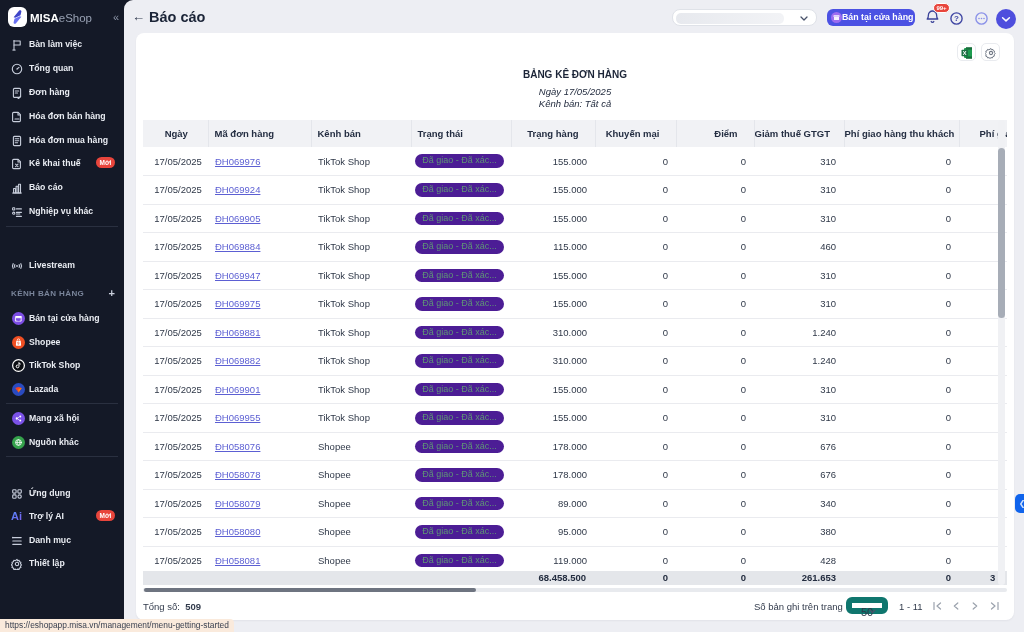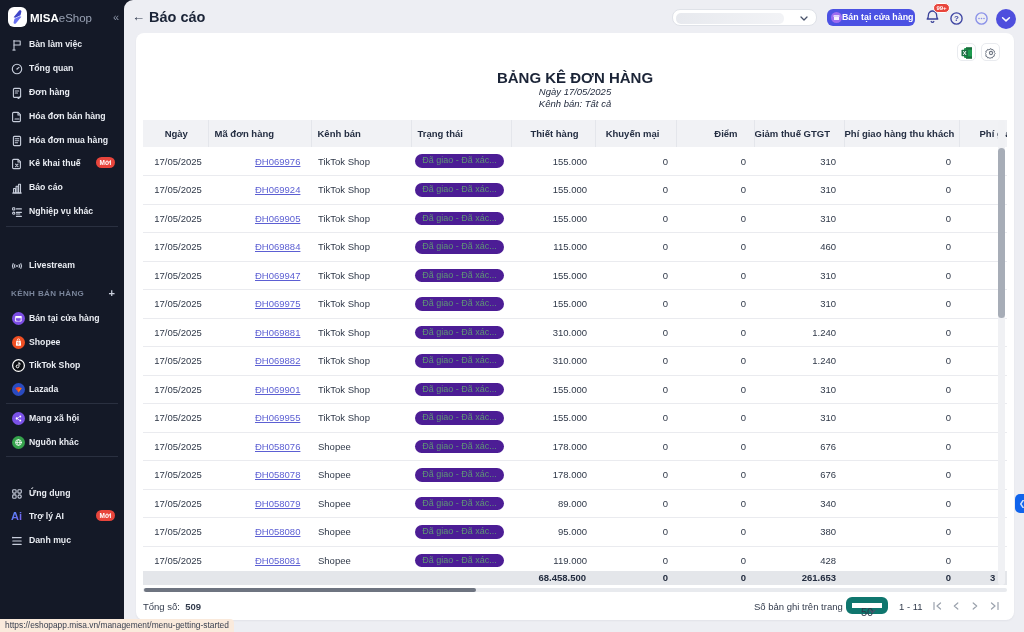--- a/index.html
+++ b/index.html
@@ -27,38 +27,38 @@
 #sel .ph { position:absolute; left:3px; top:3px; width:108px; height:11px; border-radius:5px; background:linear-gradient(90deg,#E7E9EE, #F2F3F6); }
 #btn { position:absolute; left:827px; top:9px; width:88px; height:17px; background:#4B51E3; border-radius:6px; color:#fff; font-size:8.8px; font-weight:600; line-height:17px; text-align:left; padding-left:15px; z-index:6; white-space:nowrap; }
 #btn svg { position:absolute; left:4px; top:3px; }
 .tico { position:absolute; z-index:6; }
 #badge99 { position:absolute; left:933px; top:3px; width:17px; height:10px; background:#E8453C; border:1px solid #fff; border-radius:5px; color:#fff; font-size:6px; font-weight:bold; line-height:8.5px; text-align:center; z-index:7; }
 #avatar { position:absolute; left:996px; top:9px; width:20px; height:20px; border-radius:50%; background:#4E4EDD; z-index:6; }
 
 #card { position:absolute; left:136px; top:33px; width:878px; height:587px; background:#fff; border-radius:8px; box-shadow:0 1px 2px rgba(20,25,40,.05); z-index:4; }
 .cbtn { position:absolute; top:10px; width:19px; height:18px; border:1px solid #E9EBEF; border-radius:5px; background:#fff; }
 .cbtn svg { position:absolute; left:3px; top:2.5px; }
-#h1 { position:absolute; top:36px; left:0; width:100%; text-align:center; font-size:15px; font-weight:bold; color:#1B2437; }
+#h1 { position:absolute; top:36px; left:0; width:100%; text-align:center; font-size:10px; font-weight:bold; color:#1B2437; }
 #h2 { position:absolute; top:53px; left:0; width:100%; text-align:center; font-size:9.5px; font-style:italic; color:#232C3F; }
 #h3 { position:absolute; top:64.5px; left:0; width:100%; text-align:center; font-size:9.5px; font-style:italic; color:#232C3F; }
 #tblwrap { position:absolute; left:7px; top:87px; width:864px; height:465px; overflow:hidden; }
 table { border-collapse:collapse; table-layout:fixed; width:936px; }
 th,td { font-size:9.5px; height:28.5px; padding:0; overflow:hidden; white-space:nowrap; }
 thead th { background:#F1F2F5; color:#242E42; height:27px; border-left:1px solid #E4E6EB; }
 thead th:first-child { border-left:none; }
 tbody tr { border-bottom:1px solid #EAEBEF; }
 td { color:#2F3848; }
 .c { text-align:center; text-indent:5px; }
 thead .c { text-indent:2px; }
 .l { text-align:left; padding-left:7px; }
 th.l { padding-left:6px; }
 .r { text-align:right; padding-right:8px; }
 th.r { padding-right:16px; }
 th.lp { text-align:left; padding-left:20px; }
-a { color:#5C5FD3; text-decoration:underline;margin-left:40px; }
+a { color:#5C5FD3; text-decoration:underline; }
 .pill { display:inline-block; margin-left:-3px; width:89px; height:13.5px; line-height:13.5px; background:#4c1d95; border-radius:7px; color:#5F9576; text-align:center; font-size:9px; }
 #sumrow { position:absolute; left:7px; top:537.5px; width:864px; height:14.5px; background:#E4E6EA; z-index:3; overflow:hidden; }
 .sc { position:absolute; top:0; height:14.5px; line-height:14.5px; font-size:9.5px; font-weight:bold; color:#232C3F; text-align:right; padding-right:8px; }
 #vsb { position:absolute; left:862px; top:87px; width:7px; height:465px; background:#F0F1F4; border-radius:3px; z-index:4; }
 #vsbt { position:absolute; left:0; top:28px; width:7px; height:170px; background:#A7ADB7; border-radius:3.5px; }
 #hsb { position:absolute; left:7px; top:554.5px; width:864px; height:4px; background:#E8EAEE; border-radius:2px; }
 #hsbt { position:absolute; left:1px; top:0; width:332px; height:4px; background:#6E7480; border-radius:2px; }
 #foot { position:absolute; left:0; top:558.5px; width:803px; height:28px; }
 .ft { position:absolute; font-size:9.5px; color:#323B4C; top:9px; }
 #pgsel { position:absolute; left:710px; top:5px; width:42px; height:17px; border:6px solid #0f766e; border-radius:6px; font-size:11px; color:#2F3848; }
@@ -224,20 +224,27 @@
         </svg></span>
       <span class="nt">Trợ lý AI</span>
       <span class="moi">Mới</span>
     </div>
 <div class="ni " style="top:528px">
       <span class="nic"><svg width="12" height="12" viewBox="0 0 12 12">
           <path d="M1.8 2.6h8.4M1.8 6h8.4M1.8 9.4h8.4" stroke="#C8CEDC" stroke-width="1.1" fill="none" stroke-linecap="round" stroke-linejoin="round"></path>
           <path d="M1.8 2.6h0" stroke="#C8CEDC" stroke-width="1.6" stroke-linecap="round"></path>
         </svg></span>
       <span class="nt">Danh mục</span>
+    </div>
+<div class="ni " style="top:551px">
+      <span class="nic"><svg width="12" height="12" viewBox="0 0 12 12">
+          <circle cx="6" cy="6" r="1.7" stroke="#C8CEDC" stroke-width="1.1" fill="none" stroke-linecap="round" stroke-linejoin="round"></circle>
+          <path d="M6 1.3l.5 1.4 1.5-.4.5 1.4 1.4.5-.4 1.5 1 1.3-1 1.1.4 1.5-1.4.5-.5 1.4-1.5-.4-1 1-1.1-1-1.5.4-.5-1.4-1.4-.5.4-1.5-1-1.2 1-1.2-.4-1.5 1.4-.5.5-1.4 1.5.4z" stroke="#C8CEDC" stroke-width="1.1" fill="none" stroke-linecap="round" stroke-linejoin="round"></path>
+        </svg></span>
+      <span class="nt">Thiết lập</span>
     </div>
   <div class="ndiv" style="top:226px"></div>
 <div class="ndiv" style="top:403px"></div>
 <div class="ndiv" style="top:456px"></div>
   <div id="sect">KÊNH BÁN HÀNG</div>
   <div id="sectplus">+</div>
 </div>
 <div id="main">
     <div id="mainbg"></div>
   </div>
@@ -304,21 +311,21 @@
           <col style="width:90px">
           <col style="width:115px">
           <col style="width:120px">
         </colgroup>
       <thead>
           <tr>
             <th class="c">Ngày</th>
             <th class="l">Mã đơn hàng</th>
             <th class="l">Kênh bán</th>
             <th class="l">Trạng thái</th>
-            <th class="r">Thiết hàng</th>
+            <th class="r">Trạng hàng</th>
             <th class="r">Khuyến mại</th>
             <th class="r">Điểm</th>
             <th class="r">Giảm thuế GTGT</th>
             <th class="r">Phí giao hàng thu khách</th>
             <th class="lp">Phí giao hàng trả ĐVVC</th>
           </tr>
         </thead>
       <tbody>
 <tr>
             <td class="c">17/05/2025</td>

